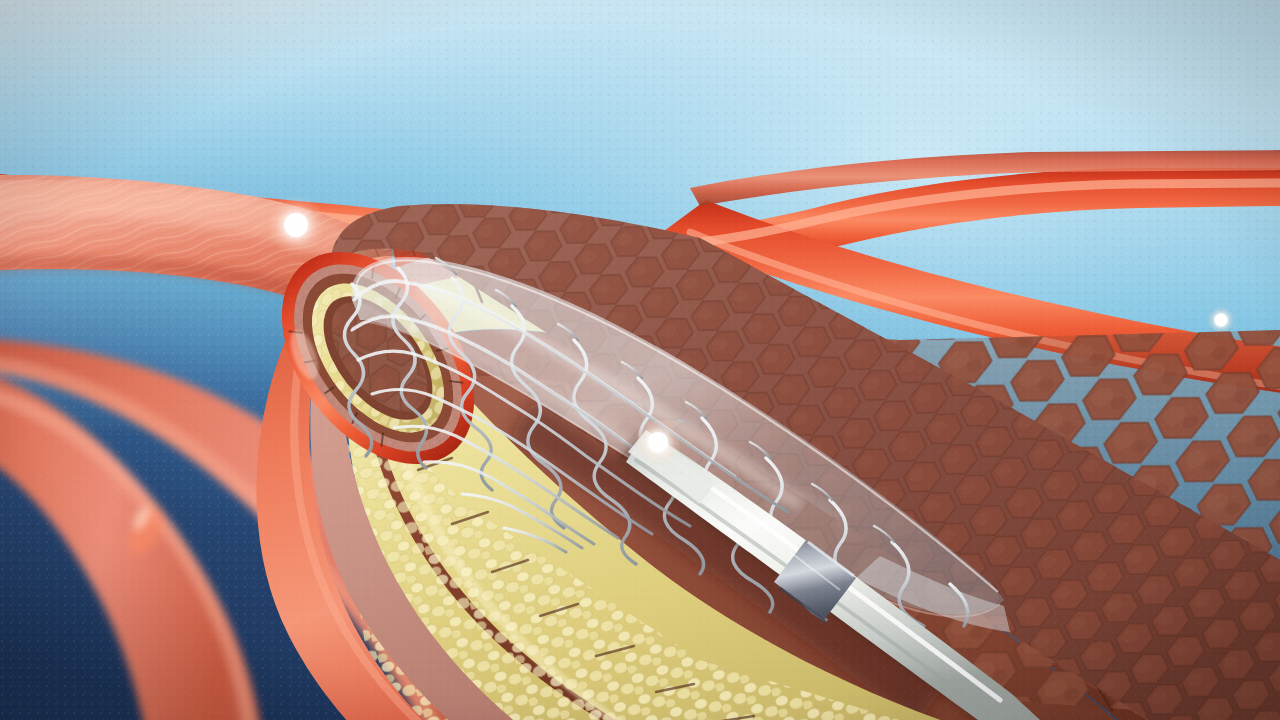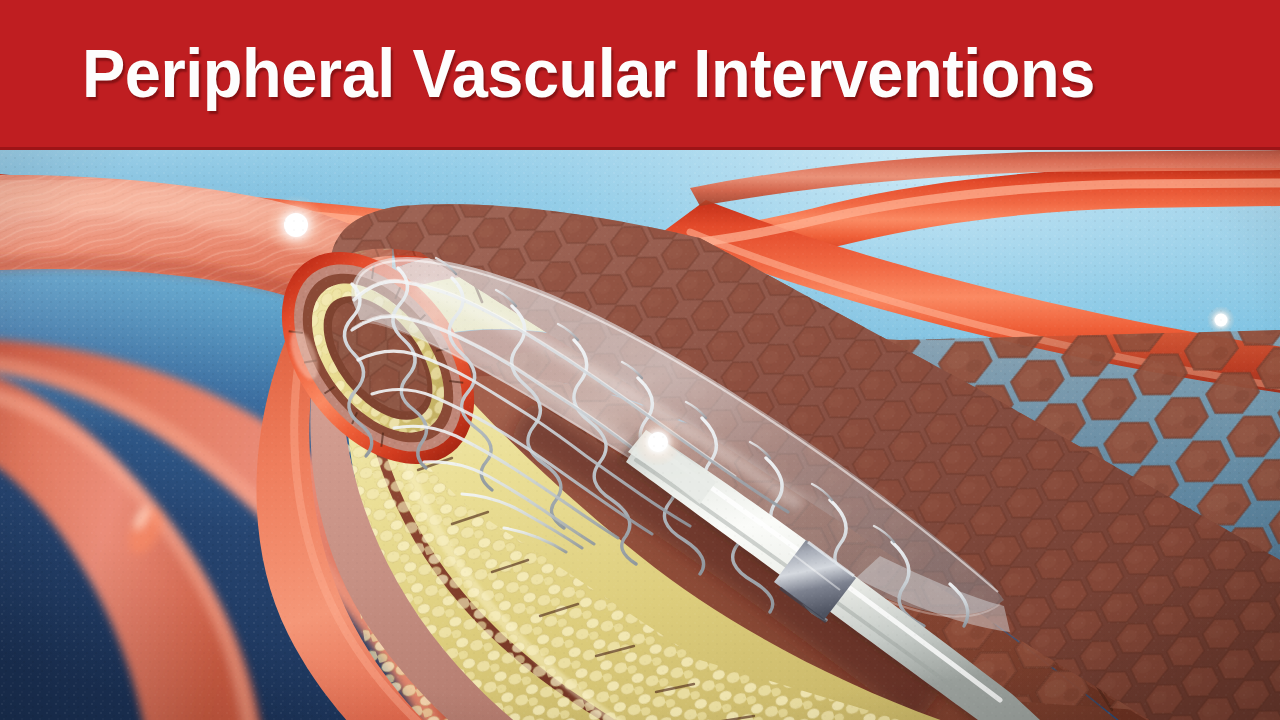--- a/index.html
+++ b/index.html
@@ -564,17 +564,14 @@
       <rect x="0" y="0" width="1280" height="720" fill="url(#grainTex)" opacity="0.35"></rect>
 
       <radialGradient id="vig" cx="0.5" cy="0.5" r="0.78">
         <stop offset="62%" stop-color="#000000" stop-opacity="0"></stop>
         <stop offset="100%" stop-color="#000000" stop-opacity="0.25"></stop>
       </radialGradient>
       <rect x="0" y="0" width="1280" height="720" fill="url(#vig)"></rect>
     </g>
   </svg>
 
-  <div id="title-banner">
-    <span id="banner-title">Peripheral Vascular Interventions</span>
-  </div>
 
 </div>
 
 </body></html>

